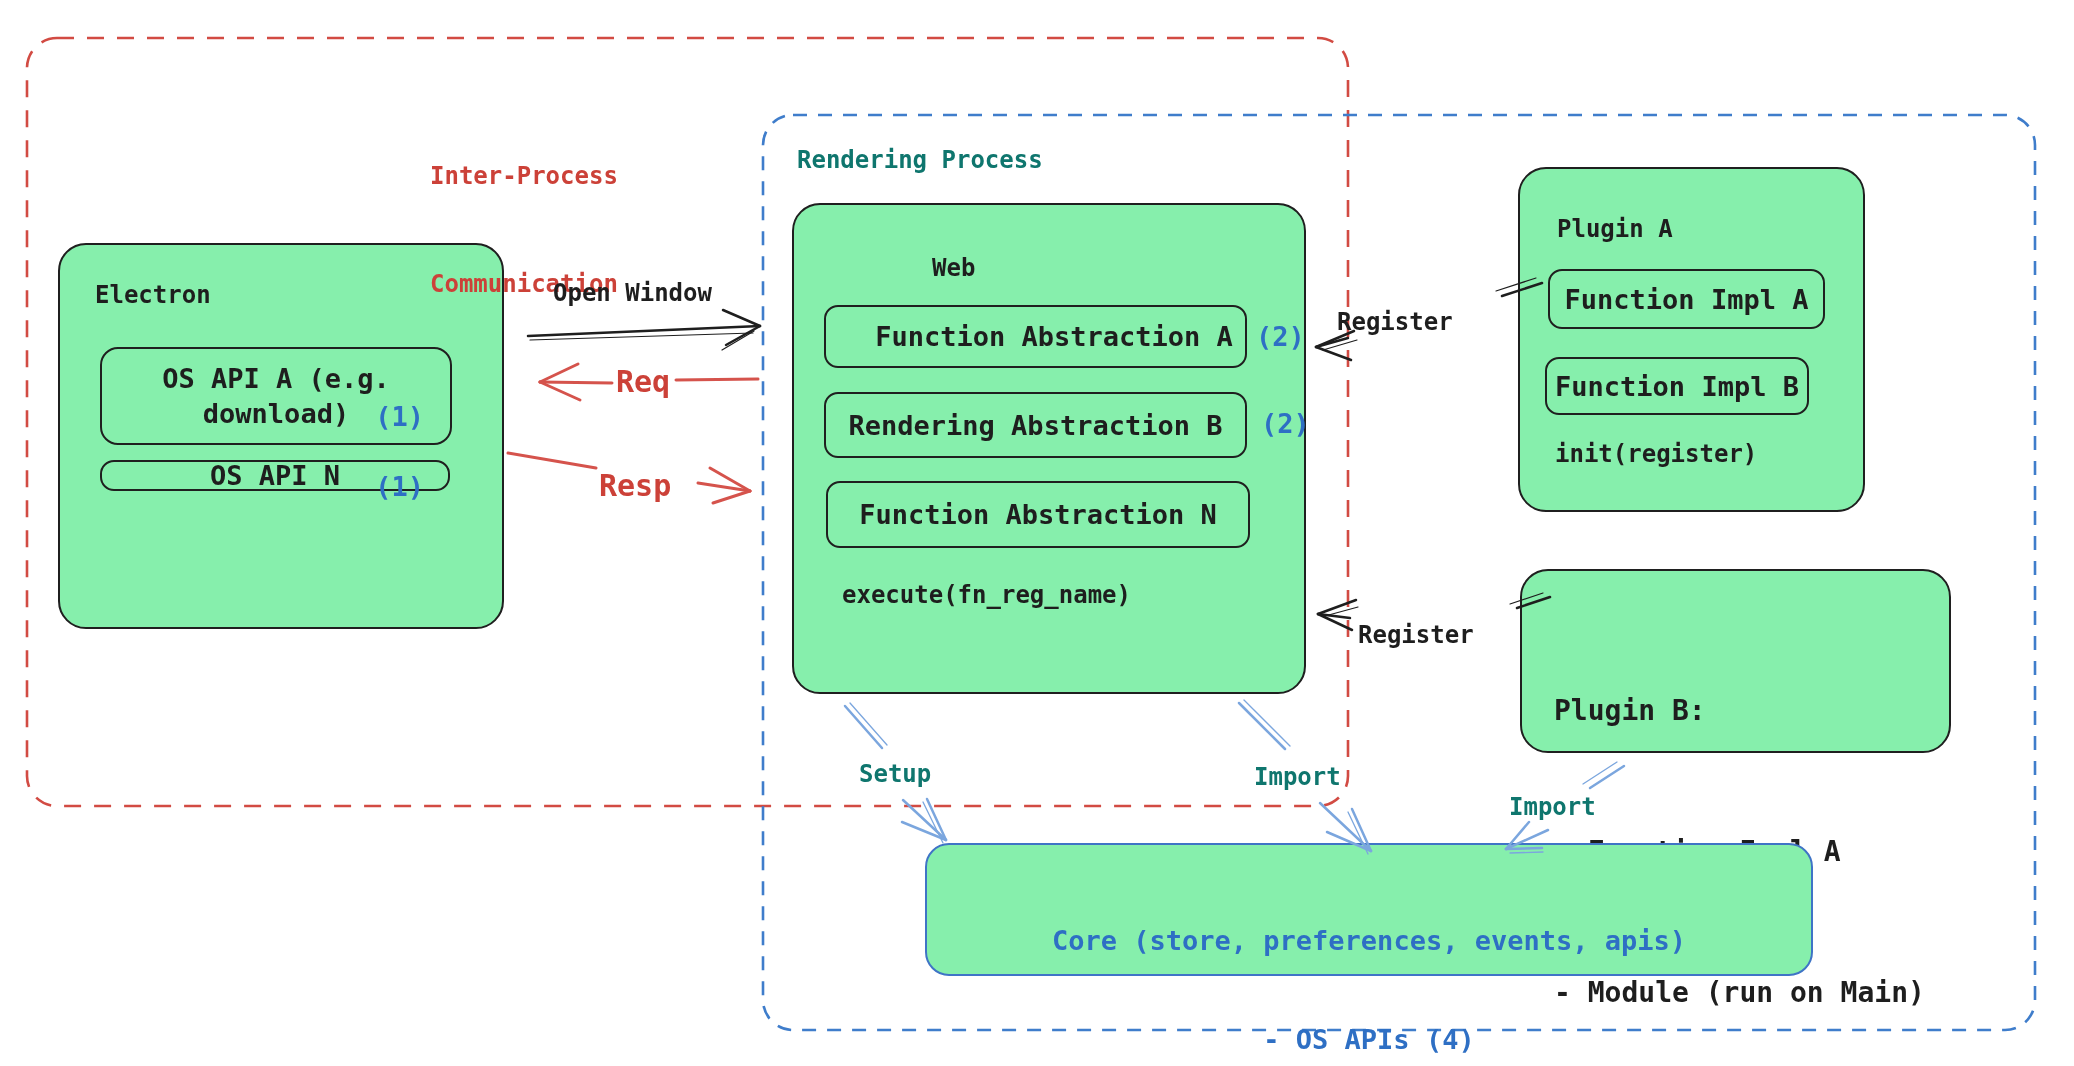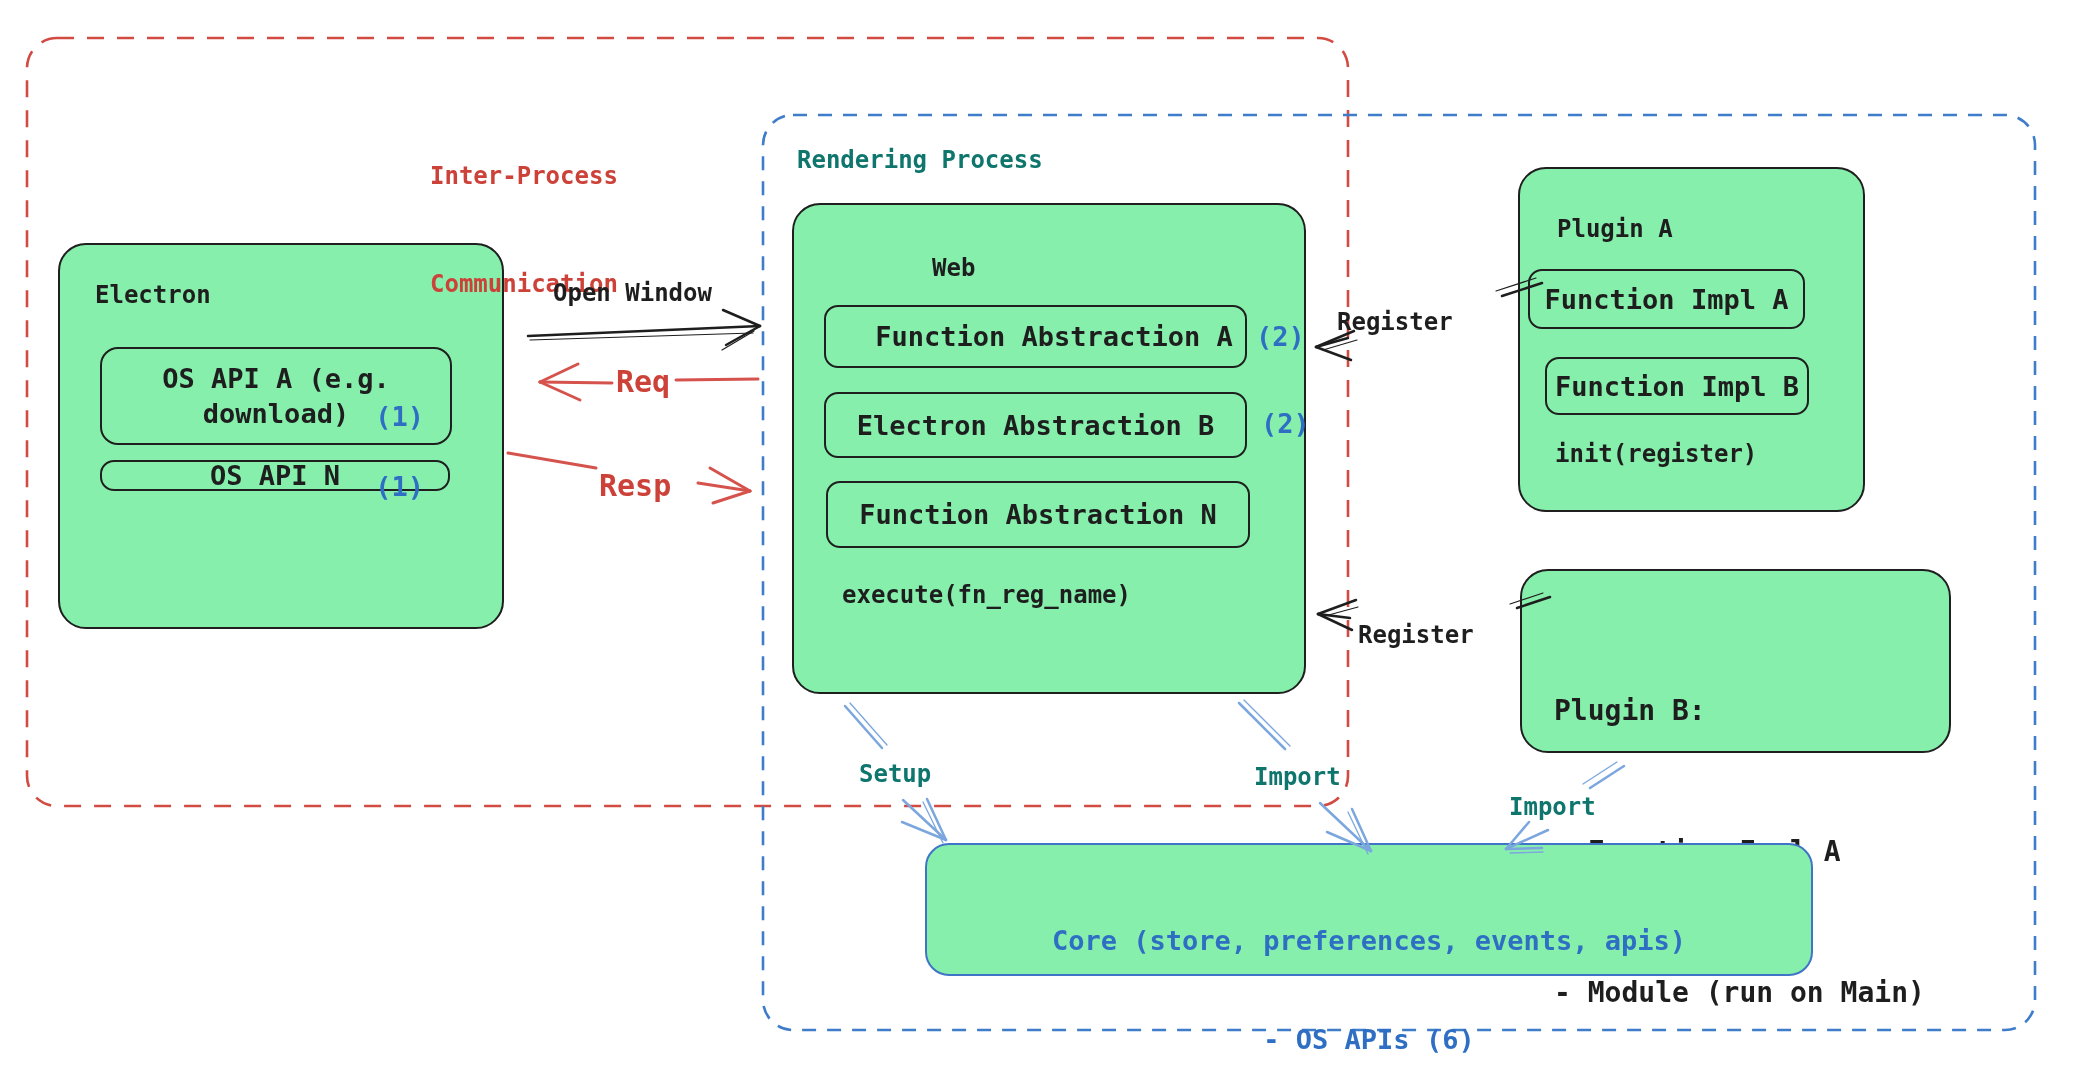--- a/index.html
+++ b/index.html
@@ -55,52 +55,52 @@
     </div>
   </div>
 
   <div class="box r-lg" style="left:792px;top:203px;width:514px;height:491px;">
     <div class="lbl fs28" style="left:138px;top:49px;">Web</div>
     <div class="box r-sm cbox" style="left:30px;top:100px;width:423px;height:63px;border-width:2px;padding-left:37px;">
       <div>Function Abstraction A</div>
     </div>
     <span class="badge" style="left:462px;top:116px;">(2)</span>
     <div class="box r-sm cbox" style="left:30px;top:187px;width:423px;height:66px;border-width:2px;">
-      <div>Electron Abstraction B</div>
+      <div>Rendering Abstraction B</div>
     </div>
     <span class="badge" style="left:467px;top:203px;">(2)</span>
     <div class="box r-sm cbox" style="left:32px;top:276px;width:424px;height:67px;border-width:2px;">
       <div>Function Abstraction N</div>
     </div>
     <div class="lbl fs28" style="left:48px;top:376px;">execute(fn_reg_name)</div>
   </div>
 
   <div class="box r-lg" style="left:1518px;top:167px;width:347px;height:345px;">
     <div class="lbl fs28" style="left:37px;top:46px;">Plugin A</div>
-    <div class="box r-sm cbox" style="left:8px;top:100px;width:277px;height:60px;border-width:2px;">
+    <div class="box r-sm cbox" style="left:28px;top:100px;width:277px;height:60px;border-width:2px;">
       <div>Function Impl A</div>
     </div>
     <div class="box r-sm cbox" style="left:25px;top:188px;width:264px;height:58px;border-width:2px;">
       <div>Function Impl B</div>
     </div>
     <div class="lbl fs28" style="left:35px;top:271px;">init(register)</div>
   </div>
 
   <div class="box r-lg" style="left:1520px;top:569px;width:431px;height:184px;">
     <div class="pb-lines">
       <div>Plugin B:</div>
       <div>- Function Impl A</div>
       <div>- Module (run on Main)</div>
     </div>
   </div>
 
   <div class="box" style="left:925px;top:843px;width:888px;height:133px;border-color:#3f74c6;border-radius:24px;">
     <div class="core-text">
       <div>Core (store, preferences, events, apis)</div>
-      <div>- OS APIs (6)</div>
+      <div>- OS APIs (4)</div>
       
     </div>
   </div>
 
   <div class="lbl fs28 ink" style="left:553px;top:279px;">Open Window</div>
   <div class="lbl fs30 red" style="left:616px;top:364px;">Req</div>
   <div class="lbl fs30 red" style="left:599px;top:468px;">Resp</div>
   <div class="lbl fs28 ink" style="left:1337px;top:308px;">Register</div>
   <div class="lbl fs28 ink" style="left:1358px;top:621px;">Register</div>
   <div class="lbl fs28 blue" style="left:859px;top:760px;">Setup</div>

